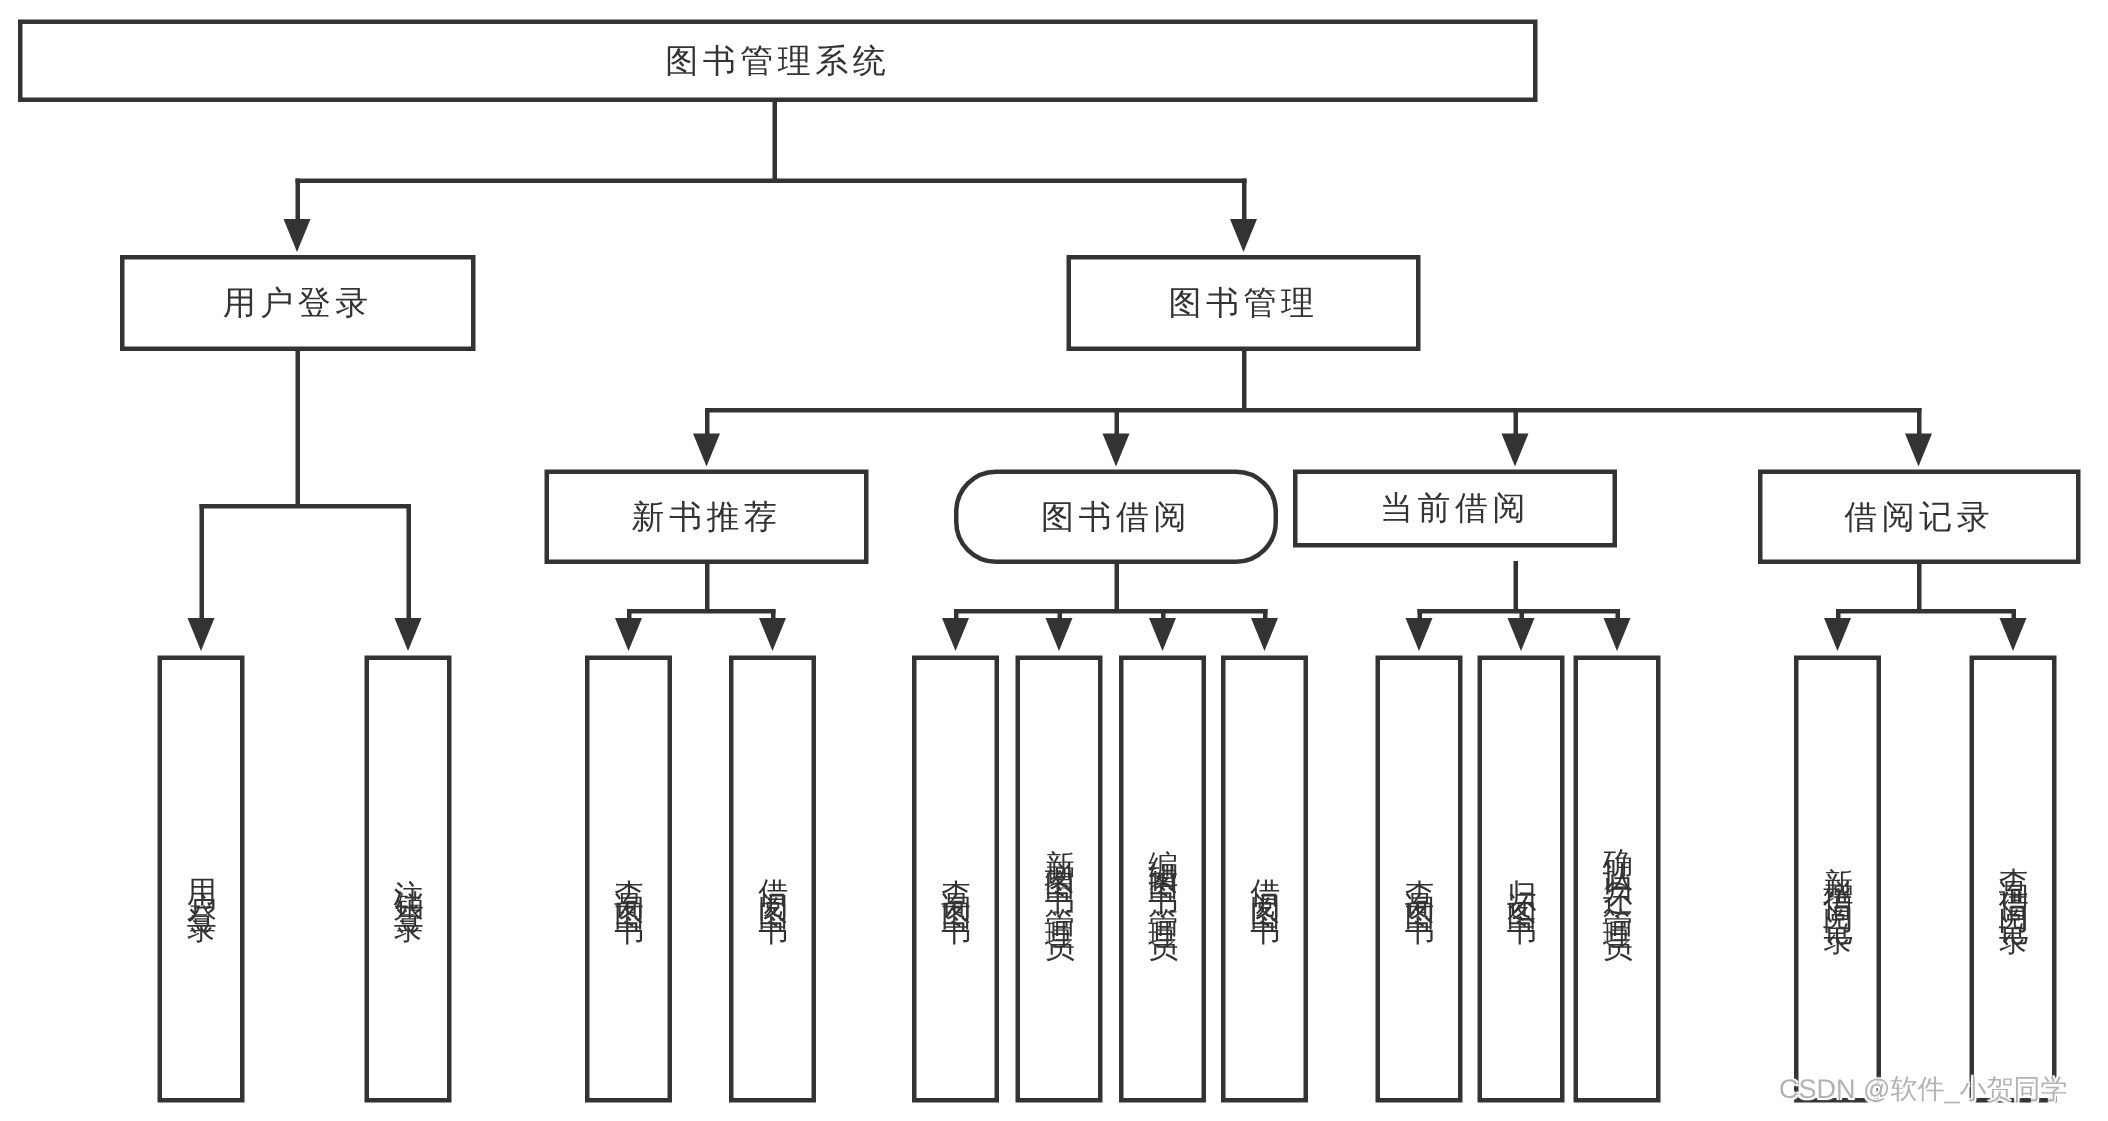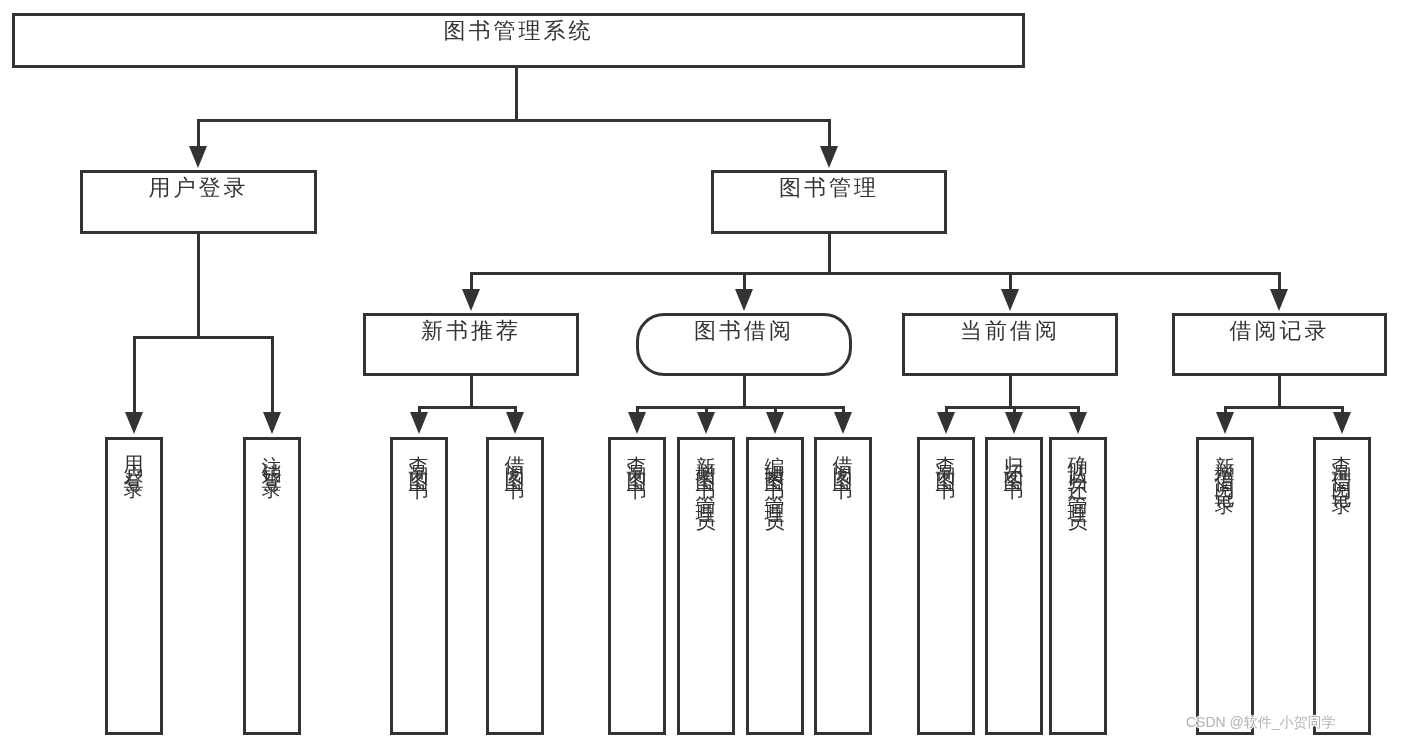--- a/index.html
+++ b/index.html
@@ -5,39 +5,39 @@
   html, body { margin: 0; padding: 0; }
   body {
     width: 1405px; height: 747px; position: relative;
     background: #ffffff; overflow: hidden;
     font-family: "Liberation Sans", "DejaVu Sans", sans-serif;
   }
   .stage { position: absolute; left: 0; top: 0; width: 1405px; height: 747px; }
   .box {
     position: absolute; box-sizing: border-box;
     border: 3px solid #333333; background: #ffffff; color: #333333;
-    display: flex; align-items: flex-start; justify-content: center;
+    display: flex; align-items: center; justify-content: center;
     z-index: 2;
   }
   .hlabel { font-size: 22px; letter-spacing: 3px; white-space: nowrap; }
   .vlabel {
     writing-mode: vertical-rl; text-orientation: mixed;
     font-size: 20px; letter-spacing: 8px; line-height: 1;
     white-space: nowrap;
   }
   .hl { position: absolute; height: 3px; background: #333333; z-index: 1; }
   .vl { position: absolute; width: 3px; background: #333333; z-index: 1; }
   .ah {
     position: absolute; width: 0; height: 0; z-index: 1;
     border-left: 9px solid transparent; border-right: 9px solid transparent;
     border-top: 22px solid #333333;
   }
   .watermark {
     position: absolute; left: 1186px; top: 714px; z-index: 5;
-    font-size: 14px; color: #b3b3b3; white-space: nowrap;
+    font-size: 18px; color: #b3b3b3; white-space: nowrap;
     text-shadow: -1px -1px 0 #ffffff, 1px -1px 0 #ffffff,
                  -1px 1px 0 #ffffff, 1px 1px 0 #ffffff, 0 0 3px #ffffff;
   }
 </style>
 </head>
 <body>
 
 <div class="stage">
 
   <div class="vl" style="left:515px; top:66px;  height:54px;"></div>
@@ -112,21 +112,21 @@
   </div>
 
   <div class="box" style="left:711px; top:170px; width:236px; height:64px;">
     <span class="hlabel">图书管理</span>
   </div>
 
   <div class="box" style="left:636px; top:313px; width:216px; height:63px;border-radius:28px;">
     <span class="hlabel">图书借阅</span>
   </div>
 
-  <div class="box" style="left:902px; top:313px; width:216px; height:63px;">
+  <div class="box" style="left:862px; top:313px; width:216px; height:52px;">
     <span class="hlabel">当前借阅</span>
   </div>
 
   <div class="box" style="left:1172px; top:313px; width:215px; height:63px;">
     <span class="hlabel">借阅记录</span>
   </div>
 
   <div class="box" style="left:105px; top:437px; width:58px; height:298px;">
     <span class="vlabel">用户登录</span>
   </div>

